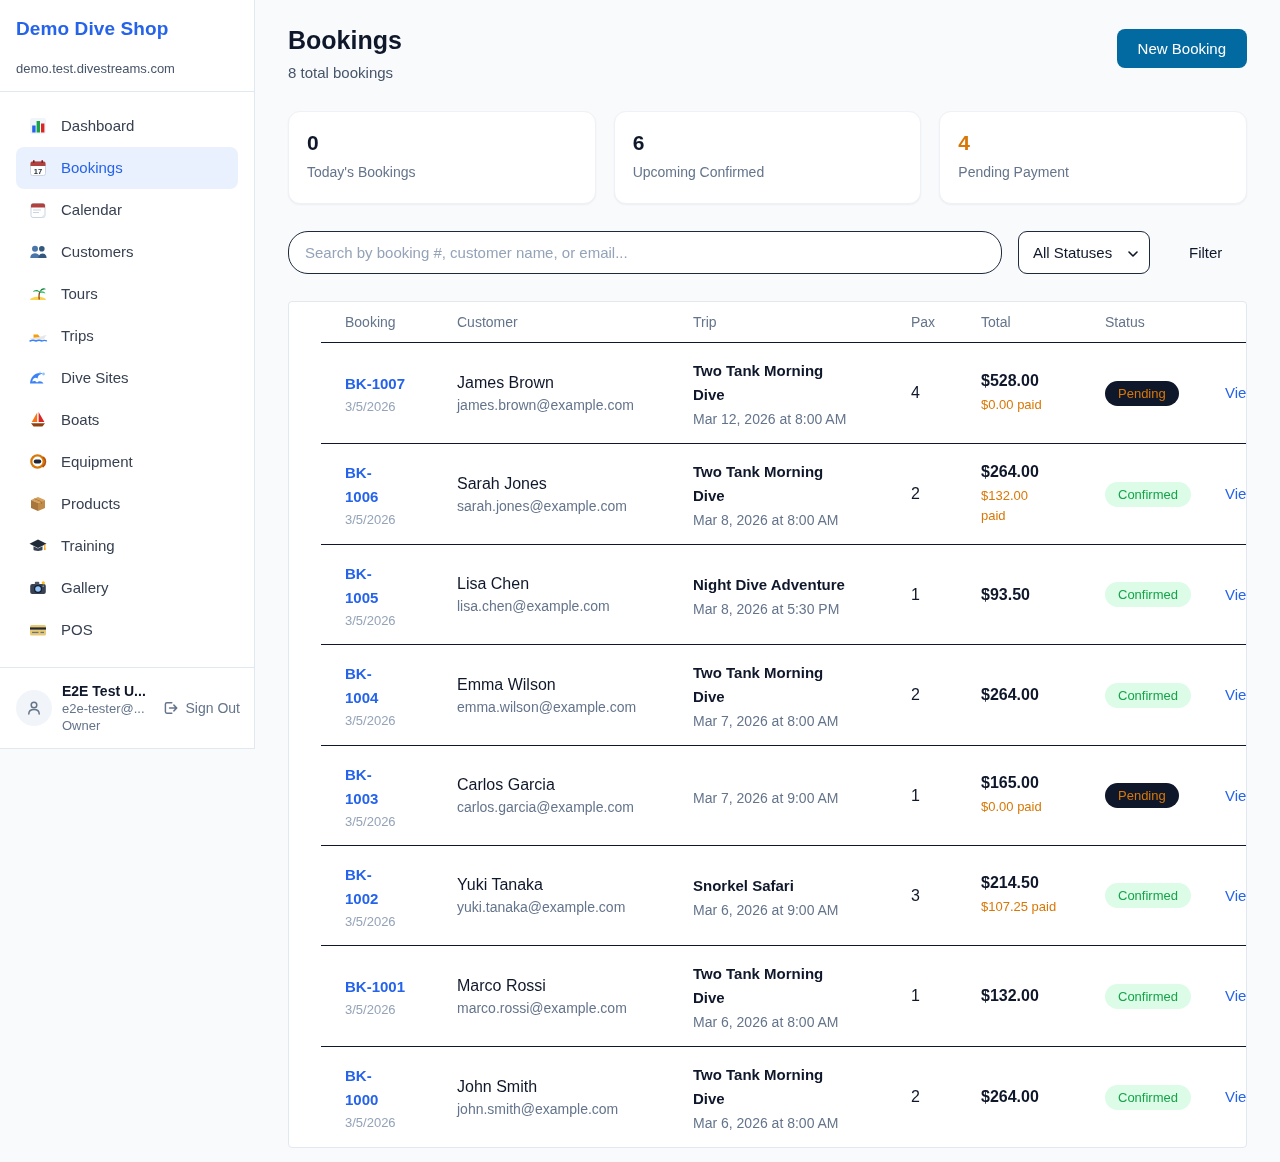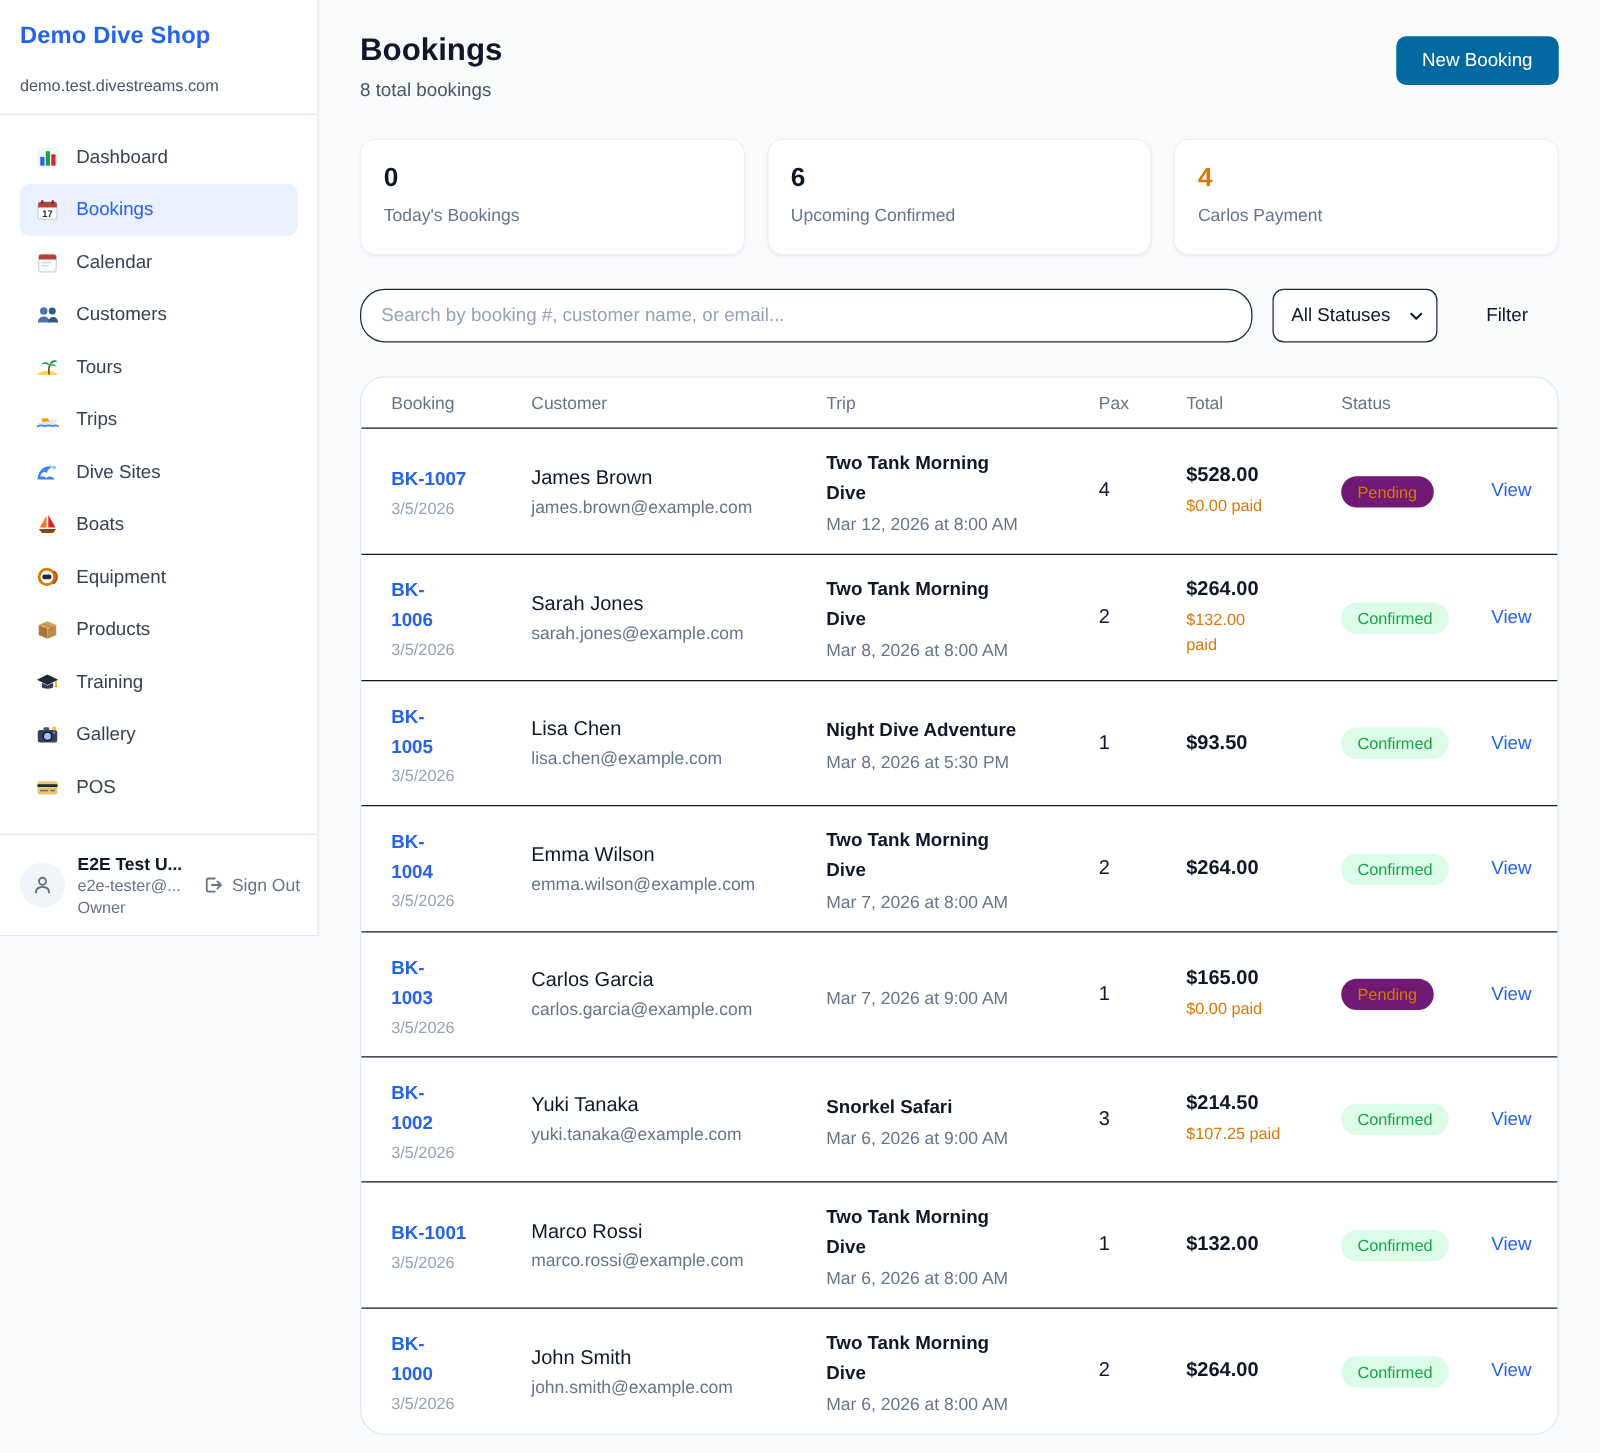--- a/index.html
+++ b/index.html
@@ -83,21 +83,21 @@
     appearance:none; -webkit-appearance:none; cursor:pointer; outline:none;
   }
   .chevron { position:absolute; right:11px; top:15px; pointer-events:none; }
   .filter-btn {
     background:none; border:none; font-size:15px; color:#0f172a;
     font-family:inherit; cursor:pointer; margin-left:31px; padding:4px 8px;
   }
 
   
   .table-card {
-    background:#ffffff; border:1px solid #e2e8f0; border-radius:20px; overflow:hidden;
+    background:#ffffff; border:1px solid #e2e8f0; border-radius:4px; overflow:hidden;padding-left:32px;
   }
   .t-grid { display:grid; grid-template-columns:112px 236px 218px 70px 124px 120px 1fr; }
   .t-header {
     padding:0 24px; height:41px; align-items:center;
     border-bottom:1px solid #0f172a; color:#64748b; font-size:14px;
   }
   .t-row { padding:16px 24px; align-items:center; min-height:100px; }
   .t-row + .t-row { border-top:1px solid #0f172a; }
   .cell { padding-right:10px; }
 
@@ -111,21 +111,21 @@
   .trip-name { font-size:15px; font-weight:bold; color:#0f172a; white-space:pre-line; line-height:1.6; }
   .trip-date { font-size:14px; color:#64748b; margin-top:4px; }
   .c-pax { font-size:16px; color:#0f172a; }
   .amount { font-size:16px; font-weight:bold; color:#0f172a; }
   .paid { font-size:13px; color:#d97706; margin-top:5px; white-space:pre-line; line-height:1.5; }
   .paid:empty { display:none; }
   .badge {
     display:inline-block; padding:5px 13px; border-radius:999px;
     font-size:13px; font-weight:500;
   }
-  .badge[data-status="pending"]   { background:#701a75; color:#d97706; }
+  .badge[data-status="pending"]   { background:#0f172a; color:#d97706; }
   .badge[data-status="confirmed"] { background:#dcfce7; color:#16a34a; }
   .view-link { color:#2563eb; font-size:15px; font-weight:500; text-decoration:none; cursor:pointer; }
 </style>
 </head>
 <body>
 
 <div class="layout">
 
   <aside class="sidebar">
     <div class="brand">
@@ -316,21 +316,21 @@
       <div class="stat-card">
         <div class="stat-value">0</div>
         <div class="stat-label">Today's Bookings</div>
       </div>
       <div class="stat-card">
         <div class="stat-value">6</div>
         <div class="stat-label">Upcoming Confirmed</div>
       </div>
       <div class="stat-card">
         <div class="stat-value accent">4</div>
-        <div class="stat-label">Carlos Payment</div>
+        <div class="stat-label">Pending Payment</div>
       </div>
     </div>
 
     <div class="controls">
       <input class="search" type="text" placeholder="Search by booking #, customer name, or email..." style="">
       <div class="select-wrap">
         <select class="status-select">
           <option>All Statuses</option>
         </select>
         <span class="chevron">

